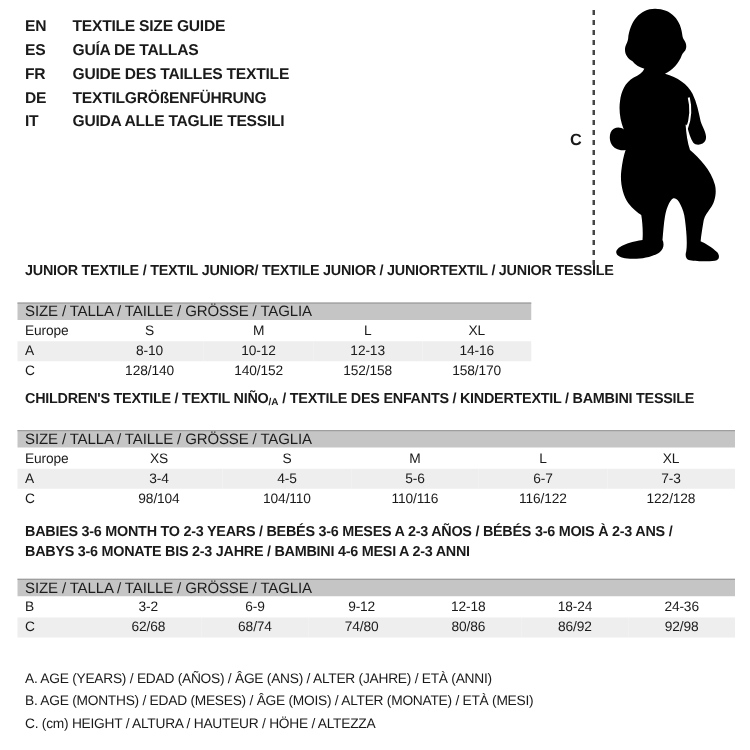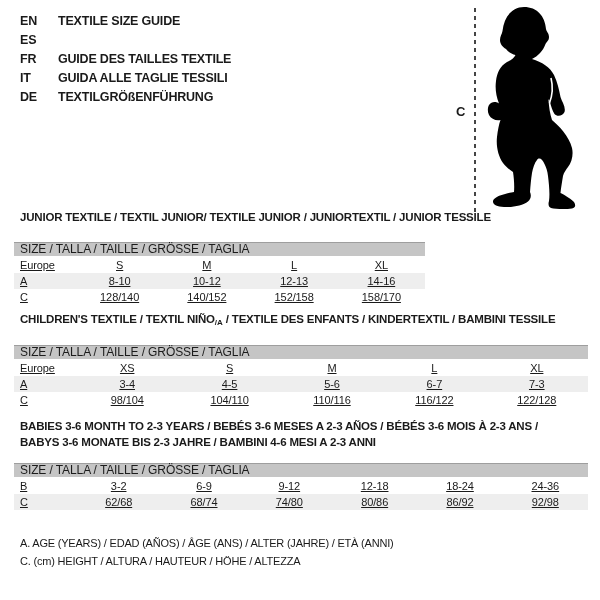--- a/index.html
+++ b/index.html
@@ -42,53 +42,54 @@
 
   .size-bar {
     background:#c5c5c5;
     border-top:1px solid #9e9e9e;
     height:14px; line-height:13px;
     font-size:12px; letter-spacing:-0.1px;
     padding-left:6px; margin-bottom:1px;
     color:#1c1c1c; white-space:nowrap;
   }
   table { border-collapse:collapse; table-layout:fixed; width:100%; }
-  td { font-size:11px; height:16px; padding:0; text-align:center; letter-spacing:-0.1px;text-decoration:underline; }
+  td { font-size:11px; height:16px; padding:0; text-align:center; letter-spacing:-0.1px; }
   td.rowlabel { text-align:left; padding-left:6px; }
   col.labelcol { width:62px; }
   tr.stripe { background:#eeeeee; }
 
   
   .notes { position:absolute; left:20px; top:534px; }
   .note-line { font-weight:400; font-size:11px; line-height:18px; letter-spacing:-0.2px; white-space:nowrap; }
 </style>
 </head>
 <body>
 
 <div class="page">
 
   <div class="langs">
     <div class="lang-row">
       <span class="lang-code">EN</span>
       <span class="lang-label">TEXTILE SIZE GUIDE</span>
     </div>
     <div class="lang-row">
       <span class="lang-code">ES</span>
+      <span class="lang-label">GUÍA DE TALLAS</span>
     </div>
     <div class="lang-row">
       <span class="lang-code">FR</span>
       <span class="lang-label">GUIDE DES TAILLES TEXTILE</span>
     </div>
     <div class="lang-row">
+      <span class="lang-code">DE</span>
+      <span class="lang-label">TEXTILGRÖßENFÜHRUNG</span>
+    </div>
+    <div class="lang-row">
       <span class="lang-code">IT</span>
       <span class="lang-label">GUIDA ALLE TAGLIE TESSILI</span>
-    </div>
-    <div class="lang-row">
-      <span class="lang-code">DE</span>
-      <span class="lang-label">TEXTILGRÖßENFÜHRUNG</span>
     </div>
   </div>
 
   <div class="figure">
     <span class="height-label">C</span>
     <div class="dash-line"></div>
     <svg class="baby-svg" width="110" height="206" viewBox="0 0 110 206">
       <path fill="#000" d="
         M37 3
         C50 3 58 12 59 25
@@ -258,16 +259,17 @@
           <td>86/92</td>
           <td>92/98</td>
         </tr>
       </tbody>
         </table>
     </div>
   </div>
 
   <div class="notes">
     <div class="note-line">A. AGE (YEARS) / EDAD (AÑOS) / ÂGE (ANS) / ALTER (JAHRE) / ETÀ (ANNI)</div>
+    <div class="note-line">B. AGE (MONTHS) / EDAD (MESES) / ÂGE (MOIS) / ALTER (MONATE) / ETÀ (MESI)</div>
     <div class="note-line">C. (cm) HEIGHT / ALTURA / HAUTEUR / HÖHE / ALTEZZA</div>
   </div>
 
 </div>
 
 </body></html>

